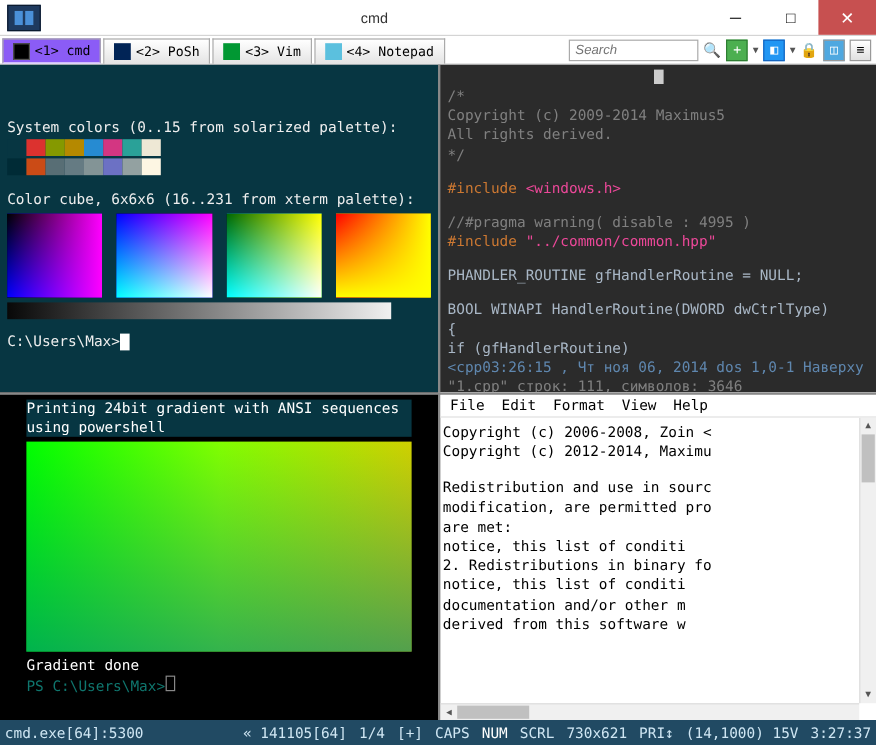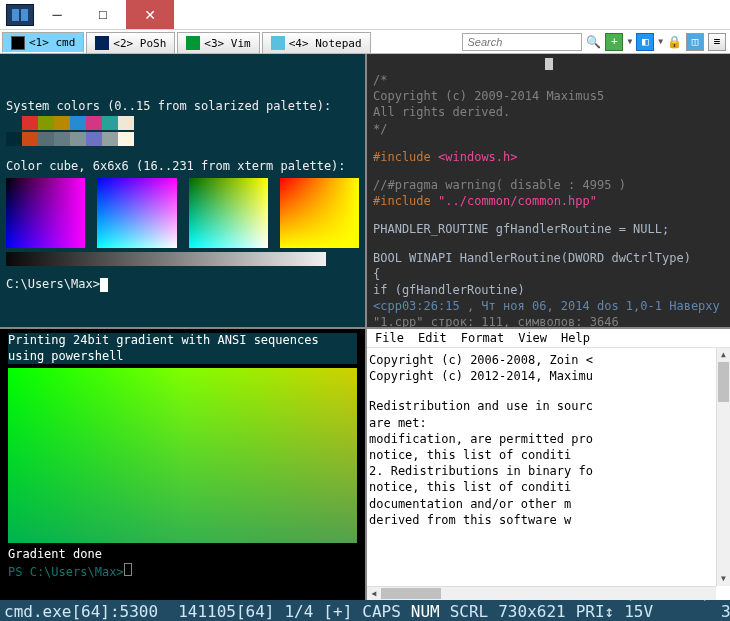--- a/index.html
+++ b/index.html
@@ -6,41 +6,41 @@
 body{width:730px;height:621px;background:#fff;overflow:hidden}
 .titlebar{height:30px;background:#fff;display:flex;align-items:center;border-bottom:1px solid #d4d4d4}
 .titlebar .icon{width:28px;height:22px;margin-left:6px;background:#1e3a5f;border:1px solid #0a1a2f;display:flex;align-items:center;justify-content:center}
 .titlebar .icon svg{width:16px;height:12px}
 .titlebar .title{flex:1;text-align:center;font-family:"Segoe UI",sans-serif;font-size:12px;color:#333}
 .win-btns{display:flex;height:100%}
 .win-btn{width:46px;height:100%;display:flex;align-items:center;justify-content:center;font-family:"Segoe UI",sans-serif;font-size:13px}
 .win-btn.close{background:#c75050;color:#fff;width:48px;font-size:14px}
 .tabbar{height:24px;background:#fff;border-bottom:1px solid #bbb;display:flex;align-items:stretch}
 .tab{display:flex;align-items:center;padding:0 8px;border:1px solid #aaa;border-bottom:none;background:linear-gradient(#fff,#e4e4e4);font-size:11px;font-family:"Segoe UI",sans-serif;gap:4px;margin-left:2px;margin-top:2px}
-.tab.active{background:#7dd3fc;border-bottom:1px solid #fff}
+.tab.active{background:#8b5cf6;border-bottom:1px solid #fff}
 .tab-ico{width:14px;height:14px;display:inline-block}
 .tabbar-right{margin-left:auto;display:flex;align-items:center;gap:4px;padding-right:4px}
-.search{width:120px;height:18px;border:1px solid #aaa;font-size:11px;padding:0 4px;color:#888;font-style:italic;font-family:"Segoe UI",sans-serif}
+.search{width:108px;height:18px;border:1px solid #aaa;font-size:11px;padding:0 4px;color:#888;font-style:italic;font-family:"Segoe UI",sans-serif}
 .tb-btn{width:18px;height:18px;display:flex;align-items:center;justify-content:center;font-size:11px;border:1px solid #999;background:linear-gradient(#fff,#e0e0e0)}
 .tb-btn.green{background:#4caf50;color:#fff;border-color:#2e7d32}
 .tb-btn.blue{background:#2196f3;color:#fff;border-color:#1565c0}
 .content{display:grid;grid-template-columns:1fr 1fr;grid-template-rows:1fr 1fr;height:546px;width:730px}
 .pane{position:relative;overflow:hidden}
 .cmd-pane{background:#073642;color:#eee;font-size:12px;padding:4px 6px;line-height:1.35;grid-row:1;grid-column:1}
 .vim-pane{background:#2b2b2b;color:#808080;font-size:12px;padding:4px 6px;line-height:1.35;grid-row:1;grid-column:2;border-left:2px solid #888}
-.posh-pane{background:#000;color:#fff;font-size:12px;padding:4px 8px;line-height:1.3;grid-row:2;grid-column:1;border-top:2px solid #888}
+.posh-pane{background:#000;color:#fff;font-size:12px;padding:4px 22px;line-height:1.3;grid-row:2;grid-column:1;border-top:2px solid #888}
 .notepad-pane{background:#fff;color:#000;grid-row:2;grid-column:2;border-left:2px solid #888;border-top:2px solid #888;font-family:Consolas,monospace;display:flex;flex-direction:column}
 .np-menu{display:flex;gap:14px;padding:2px 8px;font-size:12px;font-family:"Segoe UI",sans-serif;background:#fff;border-bottom:1px solid #e0e0e0}
 .np-body{flex:1;padding:4px 2px;font-size:12px;line-height:1.35;overflow:hidden;position:relative}
 .np-sb{position:absolute;right:0;top:0;bottom:14px;width:14px;background:#f0f0f0;border-left:1px solid #ddd}
 .np-sb-thumb{position:absolute;top:14px;left:1px;right:1px;height:40px;background:#c0c0c0}
 .np-sb-arr{position:absolute;left:0;right:0;height:14px;display:flex;align-items:center;justify-content:center;font-size:8px;color:#555}
 .np-hsb{position:absolute;left:0;right:14px;bottom:0;height:14px;background:#f0f0f0;border-top:1px solid #ddd}
 .np-hsb-thumb{position:absolute;left:14px;top:1px;bottom:1px;width:60px;background:#c0c0c0}
-.statusbar{height:21px;background:#214a63;color:#cfe6f3;font-size:16px;display:flex;align-items:flex-end;padding:0 4px;gap:10px;font-family:Consolas,monospace}
+.statusbar{height:21px;background:#214a63;color:#cfe6f3;font-size:12px;display:flex;align-items:center;padding:0 4px;gap:10px;font-family:Consolas,monospace}
 .statusbar .sp{flex:1}
 .swatch-row{display:flex;height:14px;margin:2px 0}
 .sw{flex:1}
 .cube{display:flex;gap:12px;margin:4px 0}
 .cube-block{width:80px;height:70px}
 .gray-ramp{height:14px;margin:2px 0;background:linear-gradient(to right,#080808,#f0f0f0)}
 .gradient24{height:175px;margin:4px 0;background:
   linear-gradient(to bottom, rgba(0,0,0,0) 0%, rgba(0,128,128,0.6) 100%),
   linear-gradient(to right, #00ff00 0%, #80ff00 50%, #d0d000 100%)}
 .cursor{background:#fff;width:8px;height:14px;display:inline-block;vertical-align:middle}
@@ -55,20 +55,21 @@
 </head>
 <body>
 
 <div class="titlebar">
   <div class="icon">
     <svg viewBox="0 0 16 12">
         <rect x="0" y="0" width="7" height="12" fill="#4a90d9"></rect>
         <rect x="9" y="0" width="7" height="12" fill="#4a90d9"></rect>
       </svg>
   </div>
+  <div class="title">cmd</div>
   <div class="win-btns">
     <div class="win-btn">─</div>
     <div class="win-btn">□</div>
     <div class="win-btn close">✕</div>
   </div>
 </div>
 
 <div class="tabbar">
   <div class="tab active">
     <span class="tab-ico" style="background:#000;border:1px solid #555"></span>
@@ -171,22 +172,22 @@
       <span>Edit</span>
       <span>Format</span>
       <span>View</span>
       <span>Help</span>
     </div>
     <div class="np-body">
       <div>Copyright (c) 2006-2008, Zoin &lt;</div>
       <div>Copyright (c) 2012-2014, Maximu</div>
       <div style="height:14px"></div>
       <div>Redistribution and use in sourc</div>
+      <div>modification, are permitted pro</div>
       <div>are met:</div>
-      <div>modification, are permitted pro</div>
       <div>   notice, this list of conditi</div>
       <div>2. Redistributions in binary fo</div>
       <div>   notice, this list of conditi</div>
       <div>   documentation and/or other m</div>
       <div>   derived from this software w</div>
       <div class="np-sb">
         <div class="np-sb-arr" style="top:0">▲</div>
         <div class="np-sb-thumb"></div>
         <div class="np-sb-arr" style="bottom:0">▼</div>
       </div>

